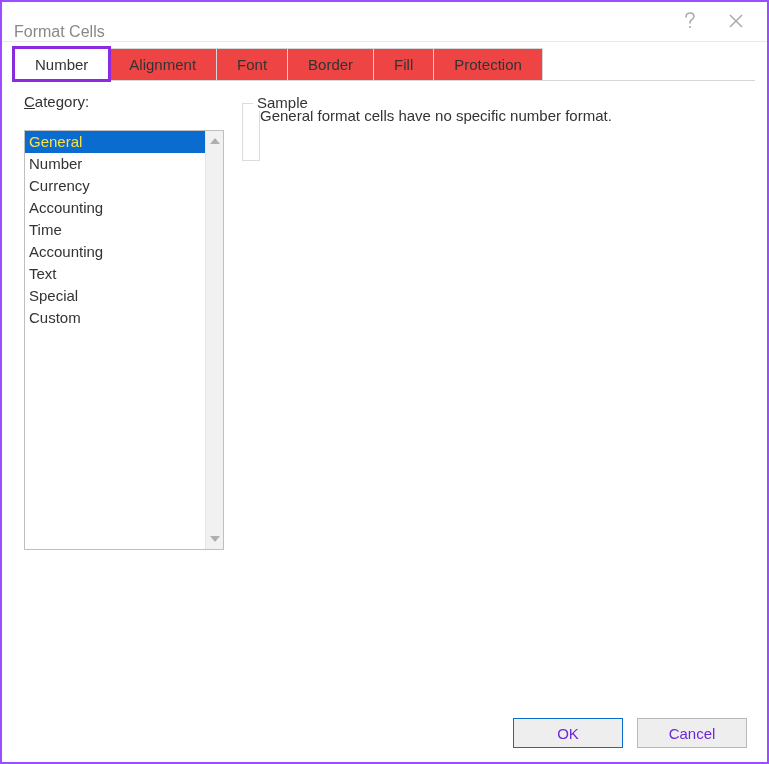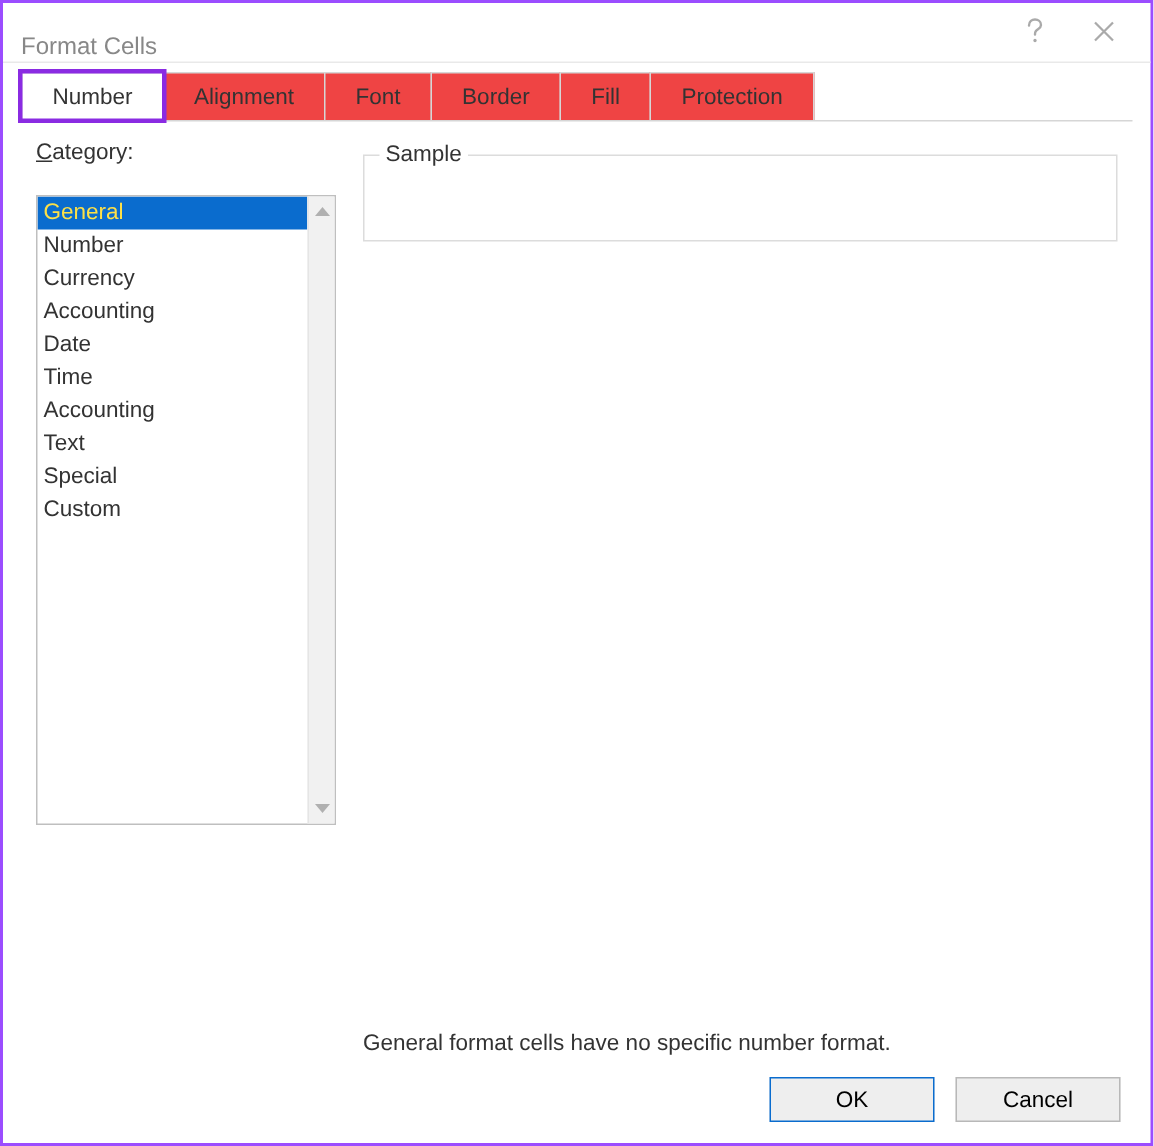--- a/index.html
+++ b/index.html
@@ -108,21 +108,21 @@
     display: flex; flex-direction: column; justify-content: space-between;
     align-items: center;
   }
   .list-scroll .arrow {
     width: 100%; height: 20px;
     display: flex; align-items: center; justify-content: center;
   }
   .list-scroll svg { fill: #b0b0b0; }
   .right-col {
     flex: 1;
-    display: flex; flex-direction: column; justify-content: space-between;
+    display: flex; 
   }
   .sample-box {
     position: relative;
     border: 1px solid #dcdcdc;
     height: 58px;
     margin-top: 10px;
   }
   .sample-legend {
     position: absolute;
     top: -10px; left: 10px;
@@ -141,21 +141,21 @@
     justify-content: flex-end;
     align-items: center;
     padding: 0 20px;
     gap: 14px;
   }
   .btn {
     width: 110px; height: 30px;
     border: 1px solid #b8b8b8;
     background: #eeeeee;
     font-size: 15px;
-    color: #000000;
+    color: #6d28d9;
     display: flex; align-items: center; justify-content: center;
     cursor: default;
   }
   .btn.primary {
     border: 1.5px solid #0a6cce;
     background: #eeeeee;
   }
 </style>
 </head>
 <body>
@@ -193,21 +193,20 @@
     <div class="left-col">
       <div class="section-label">
         <span class="u">C</span><span>ategory:</span>
       </div>
       <div class="listbox-wrap">
         <div class="listbox" id="catlist">
             <div class="listbox-item selected">General</div>
             <div class="listbox-item">Number</div>
             <div class="listbox-item">Currency</div>
             <div class="listbox-item">Accounting</div>
-            <div class="listbox-item">Date</div>
             <div class="listbox-item">Time</div>
             <div class="listbox-item">Accounting</div>
             <div class="listbox-item">Text</div>
             <div class="listbox-item">Special</div>
             <div class="listbox-item">Custom</div>
           </div>
         <div class="list-scroll">
           <div class="arrow">
             <svg width="10" height="6" viewBox="0 0 10 6">
                 <path d="M0 6 L5 0 L10 6 Z"></path>

